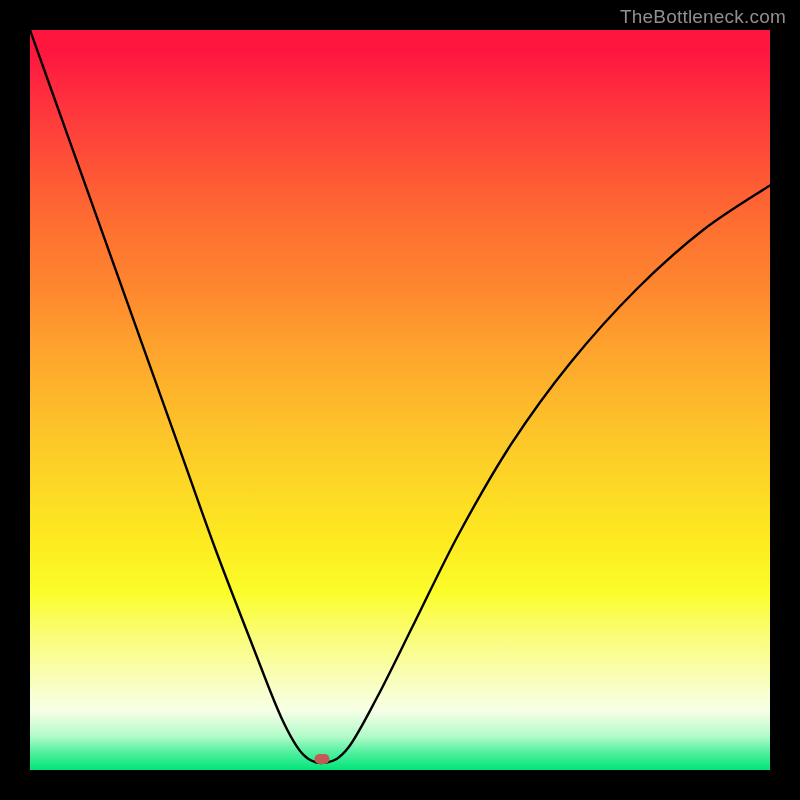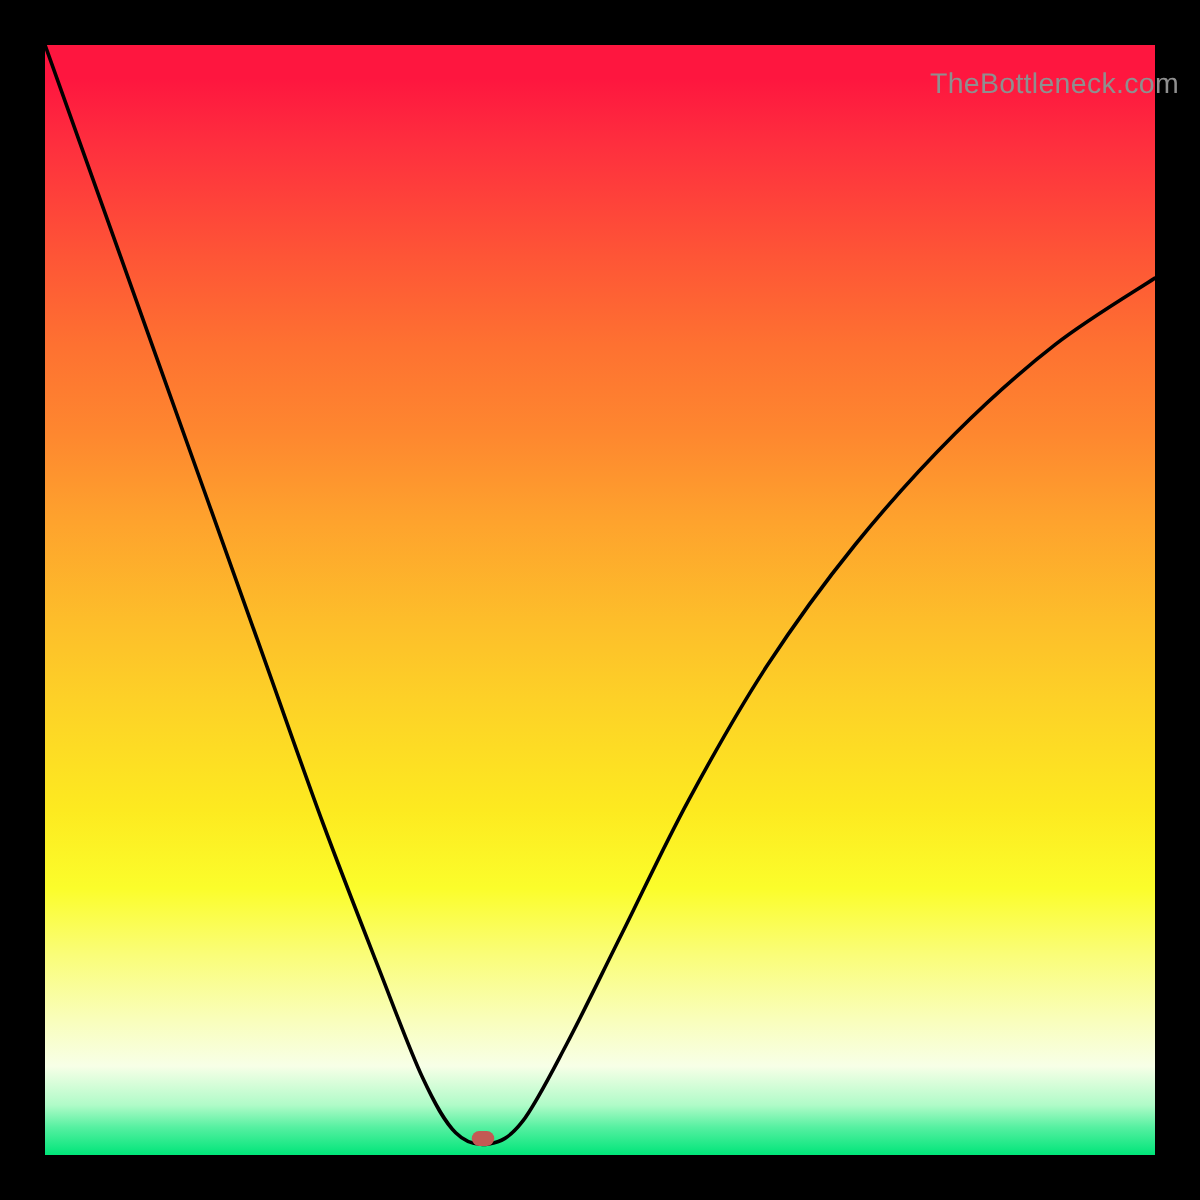--- a/index.html
+++ b/index.html
@@ -70,21 +70,20 @@
   }
   .watermark {
     position: absolute;
     top: 6px;
     right: 14px;
     color: #8f8f8f;
     font-size: 19px;
     font-weight: 500;
     letter-spacing: 0.2px;
     user-select: none;
-    margin-top: 40px;
   }
 </style>
 </head>
 <body>
 
 <div class="frame">
 
   <div class="plot-area">
     <div class="gradient-bg"></div>
 

